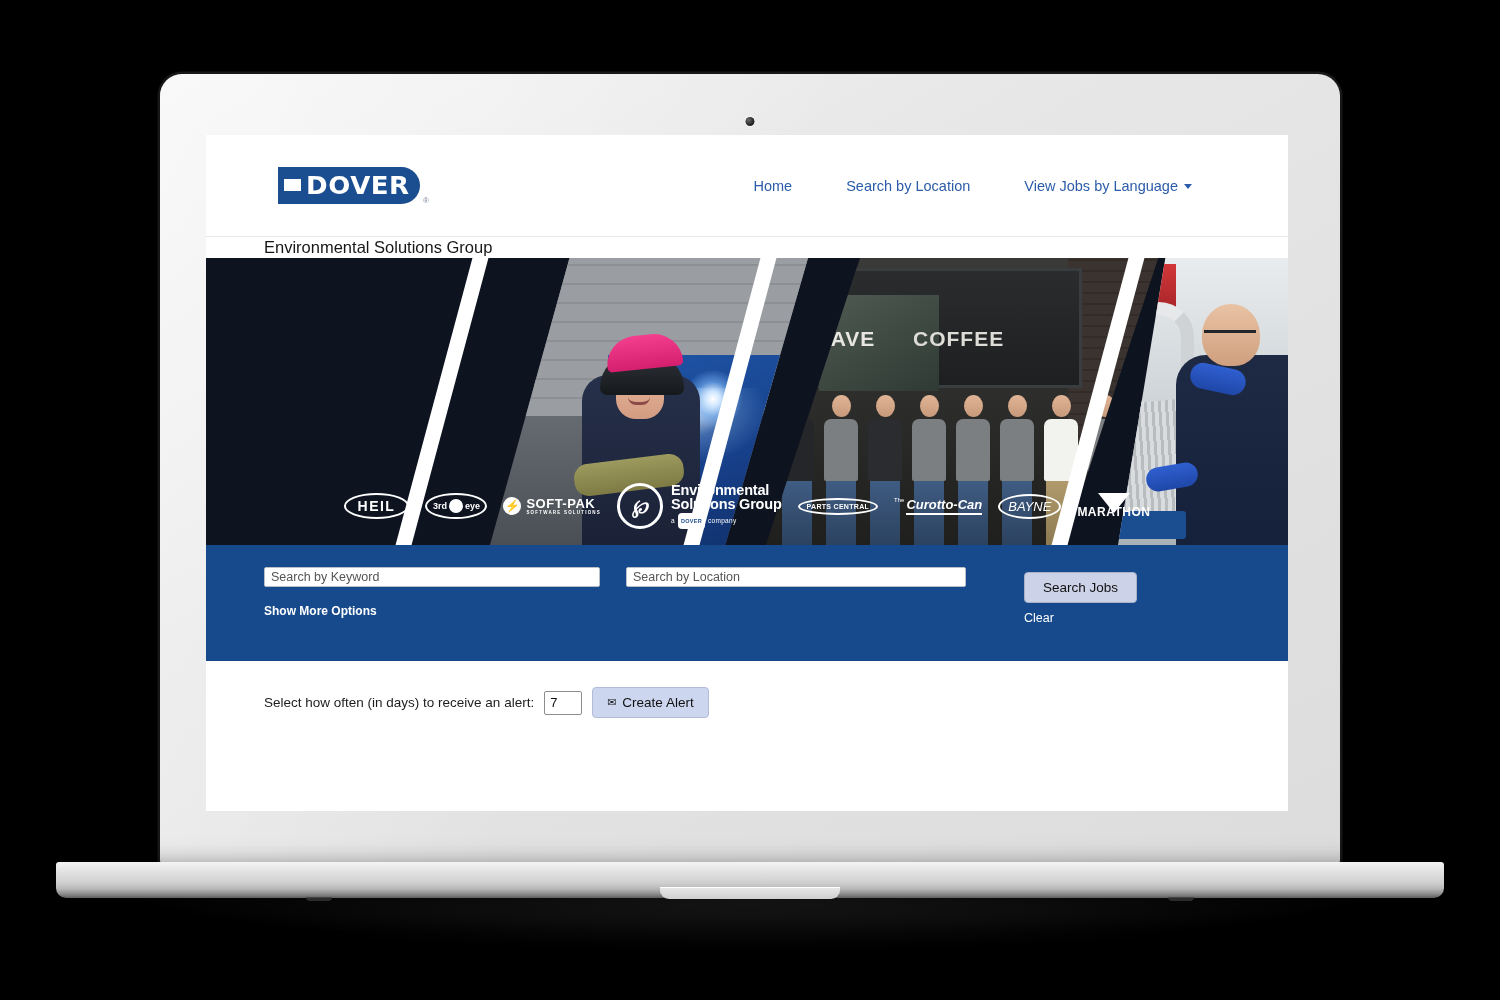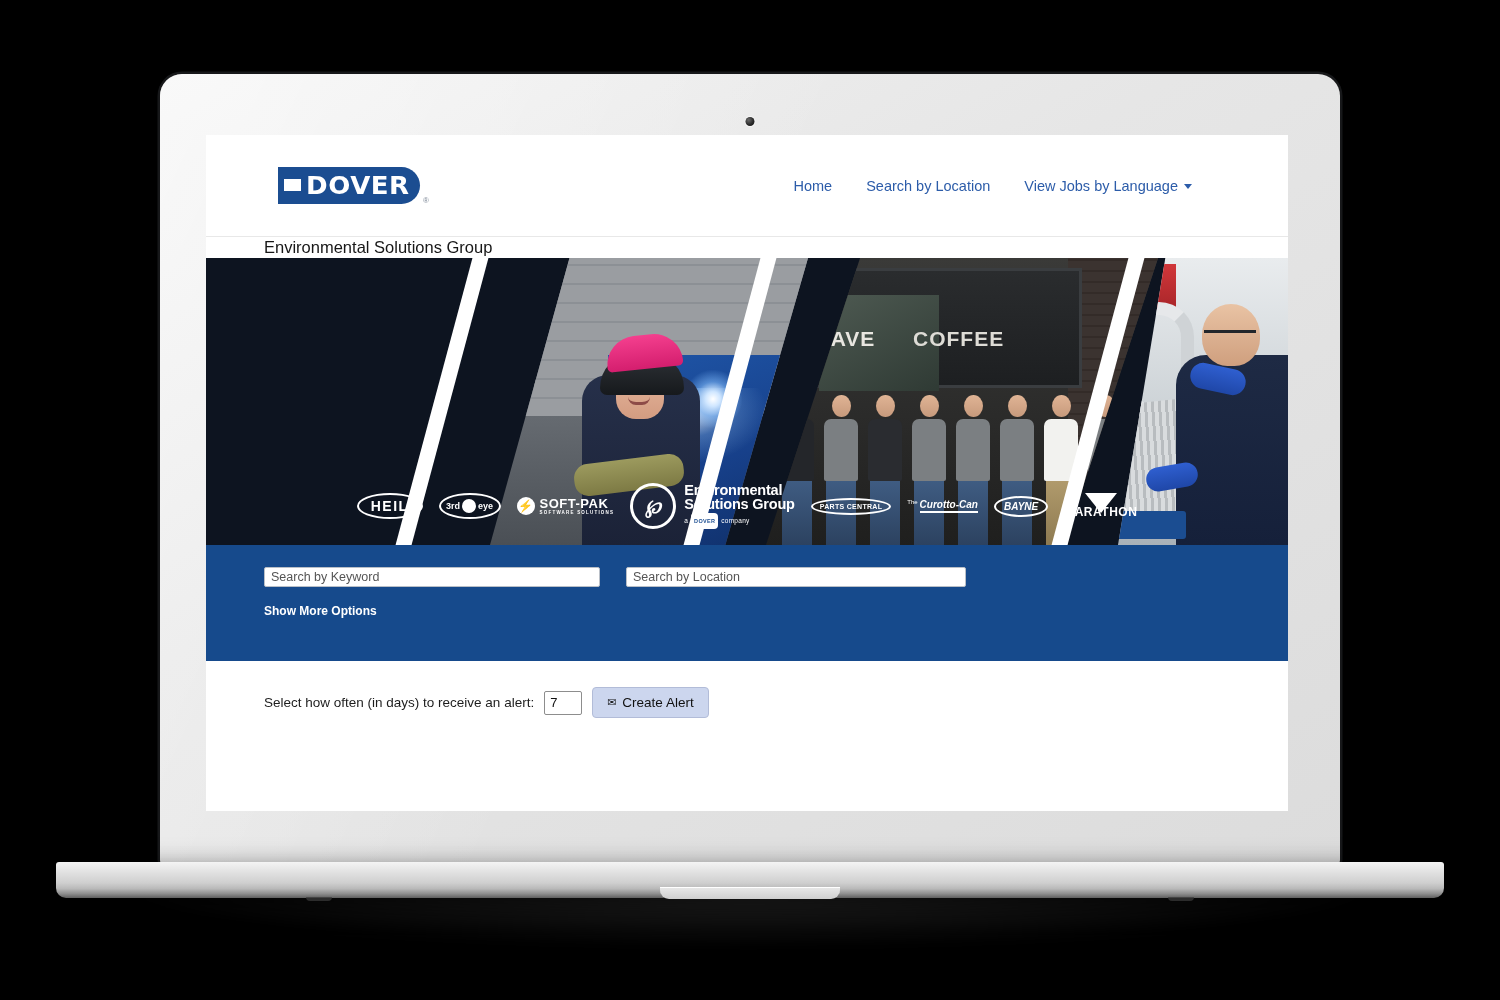--- a/index.html
+++ b/index.html
@@ -96,21 +96,21 @@
     letter-spacing: .5px; font-family: "DejaVu Sans", sans-serif;
     transform: scaleX(1.04);
   }
   .dover-reg {
     position: absolute; right: -9px; bottom: -1px;
     font-size: 8px; color: #7f8a99;
   }
 
   .main-nav {
     margin-left: auto; margin-right: 96px;
-    display: flex; align-items: center; gap: 34px;
+    display: flex; align-items: center; gap: 54px;
   }
   .nav-link {
     color: #2c5ca9; font-size: 14.5px; text-decoration: none;
     white-space: nowrap; cursor: pointer;
   }
   .caret-d {
     display: inline-block; margin-left: 6px;
     border-left: 4.5px solid transparent; border-right: 4.5px solid transparent;
     border-top: 5px solid #2c5ca9; vertical-align: middle;
   }
@@ -273,22 +273,22 @@
   .lg-esg { display:flex; align-items:center; gap:8px; }
   .lg-esg .mark { width:46px; height:46px; border:3px solid #fff; border-radius:50%;
                   display:flex; align-items:center; justify-content:center;
                   font-size:19px; font-weight:800; font-style:italic; }
   .lg-esg .txt { line-height:14px; font-weight:800; font-size:14.5px; letter-spacing:-.2px; }
   .lg-esg .company { font-size:6.5px; font-weight:400; letter-spacing:.3px; margin-top:2px; display:flex; align-items:center; gap:3px; }
   .lg-esg .company .d { background:#fff; color:#1b4d91; font-weight:800; font-size:5.5px; padding:1px 3px; border-radius:4px; }
   .lg-parts { border:2px solid #fff; border-radius:50%; padding:3px 7px; font-size:7px; font-weight:800; letter-spacing:.3px; }
   .lg-cur { display:flex; align-items:flex-start; gap:2px; }
   .lg-cur .the { font-size:6px; }
-  .lg-cur .nm { font-size:10px; font-weight:800; font-style:italic; border-bottom:2px solid #fff; padding-bottom:1px; }
-  .lg-bayne { border:2px solid #fff; border-radius:50%; padding:3px 8px; font-size:10px; font-weight:700; font-style:italic; }
+  .lg-cur .nm { font-size:13px; font-weight:800; font-style:italic; border-bottom:2px solid #fff; padding-bottom:1px; }
+  .lg-bayne { border:2px solid #fff; border-radius:50%; padding:3px 8px; font-size:13px; font-weight:400; font-style:italic; }
   .lg-mar { display:flex; flex-direction:column; align-items:center; }
   .lg-mar .tri { width:0; height:0; border-left:16px solid transparent; border-right:16px solid transparent;
                  border-top:20px solid #fff; margin-bottom:-8px; }
   .lg-mar .nm { font-size:12px; font-weight:800; letter-spacing:.5px; }
 
   
   .search-panel {
     background: #164a8c; padding: 22px 0 26px 58px; position: relative;
     height: 116px;
   }
@@ -499,20 +499,24 @@
           <div class="search-row">
             <div class="s-field">
               <input class="s-input kw" type="text" placeholder="Search by Keyword" style="">
               <a class="show-more" href="#">Show More Options</a>
             </div>
 
             <div class="s-field">
               <input class="s-input loc" type="text" placeholder="Search by Location" style="">
             </div>
 
+            <div class="btn-col">
+              <button class="btn-search">Search Jobs</button>
+              <a class="link-clear" href="#">Clear</a>
+            </div>
           </div>
         </div>
 
         <div class="alert-zone">
           <div class="alert-row">
             <span class="alert-label">Select how often (in days) to receive an alert:</span>
             <input class="alert-days" type="text" value="7" style="">
             <button class="btn-alert">
               <span class="env-icon">✉</span>
               <span>Create Alert</span>

